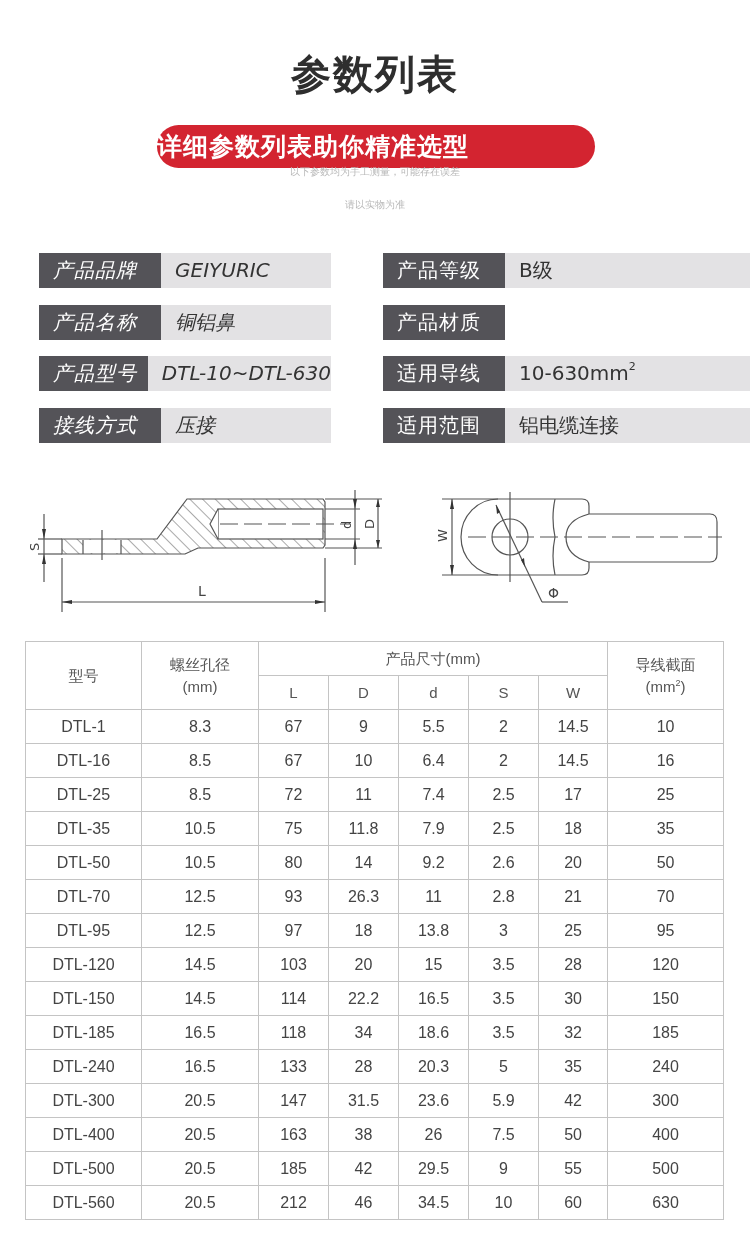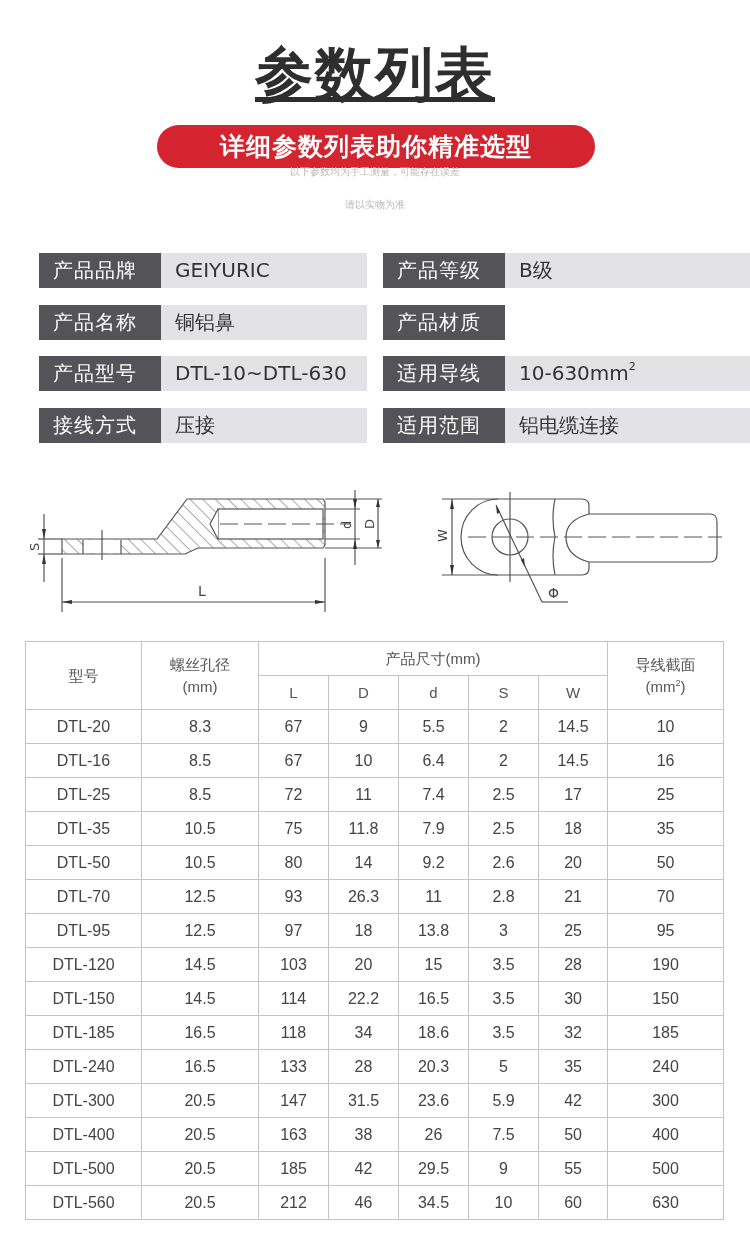--- a/index.html
+++ b/index.html
@@ -1,26 +1,26 @@
 <!DOCTYPE html>
 <html><head>
 <meta charset="utf-8">
 <style>
   * { box-sizing: border-box; margin: 0; padding: 0; }
   html, body { width: 750px; height: 1260px; background: #ffffff; overflow: hidden; }
   body { position: relative; font-family: "DejaVu Sans", "Liberation Sans", sans-serif; color: #333; }
 
   .title {
     position: absolute; left: 0; top: 38px; width: 750px; text-align: center;
-    font-size: 58px; font-weight: bold; color: #2e2e2e; letter-spacing: 2px; line-height: 72px; text-decoration: underline;
+    font-size: 40px; font-weight: bold; color: #2e2e2e; letter-spacing: 2px; line-height: 72px;
   }
   .pill {
     position: absolute; left: 157px; top: 125px; width: 438px; height: 43px;
     background: #d32430; border-radius: 22px;
-    color: #fff; font-size: 25px; font-weight: bold; text-align: center; line-height: 43px;
+    color: #fff; font-size: 25px; font-weight: bold; text-align: left; line-height: 43px;
     letter-spacing: 1px;
   }
   .note {
     position: absolute; left: 0; width: 750px; text-align: center;
     font-size: 10px; color: #b8b8b8; line-height: 14px;
   }
   .note.l1 { top: 165px; }
   .note.l2 { top: 198px; }
 
   .spec {
@@ -28,21 +28,21 @@
   }
   .spec .k {
     width: 122px; height: 35px; background: #545358; color: #fff;
     font-size: 20px; line-height: 35px; padding-left: 14px; letter-spacing: 1px;
   }
   .spec .v {
     flex: 1; height: 35px; background: #e3e2e4; color: #333;
     font-size: 20px; line-height: 35px; padding-left: 14px; white-space: nowrap;
   }
   .spec .v sup { font-size: 11px; vertical-align: top; line-height: 22px; }
-  .spec.left { left: 39px; width: 328px; }
+  .spec.left { left: 39px; width: 292px; font-style: italic; }
   .spec.right { left: 383px; width: 371px; }
 
   .diagram { position: absolute; }
 
   table.params {
     position: absolute; left: 25px; top: 641px; width: 698px;
     border-collapse: collapse; table-layout: fixed;
     font-family: "Liberation Sans", "DejaVu Sans", sans-serif;
   }
   table.params td, table.params th {
@@ -187,21 +187,21 @@
     <tr style="height:34px">
       <th>L</th>
       <th>D</th>
       <th>d</th>
       <th>S</th>
       <th>W</th>
     </tr>
   </thead>
   <tbody id="tbody">
       <tr>
-        <td>DTL-20</td>
+        <td>DTL-1</td>
         <td>8.3</td>
         <td>67</td>
         <td>9</td>
         <td>5.5</td>
         <td>2</td>
         <td>14.5</td>
         <td>10</td>
       </tr>
       <tr>
         <td>DTL-16</td>
@@ -264,21 +264,21 @@
         <td>95</td>
       </tr>
       <tr>
         <td>DTL-120</td>
         <td>14.5</td>
         <td>103</td>
         <td>20</td>
         <td>15</td>
         <td>3.5</td>
         <td>28</td>
-        <td>190</td>
+        <td>120</td>
       </tr>
       <tr>
         <td>DTL-150</td>
         <td>14.5</td>
         <td>114</td>
         <td>22.2</td>
         <td>16.5</td>
         <td>3.5</td>
         <td>30</td>
         <td>150</td>

